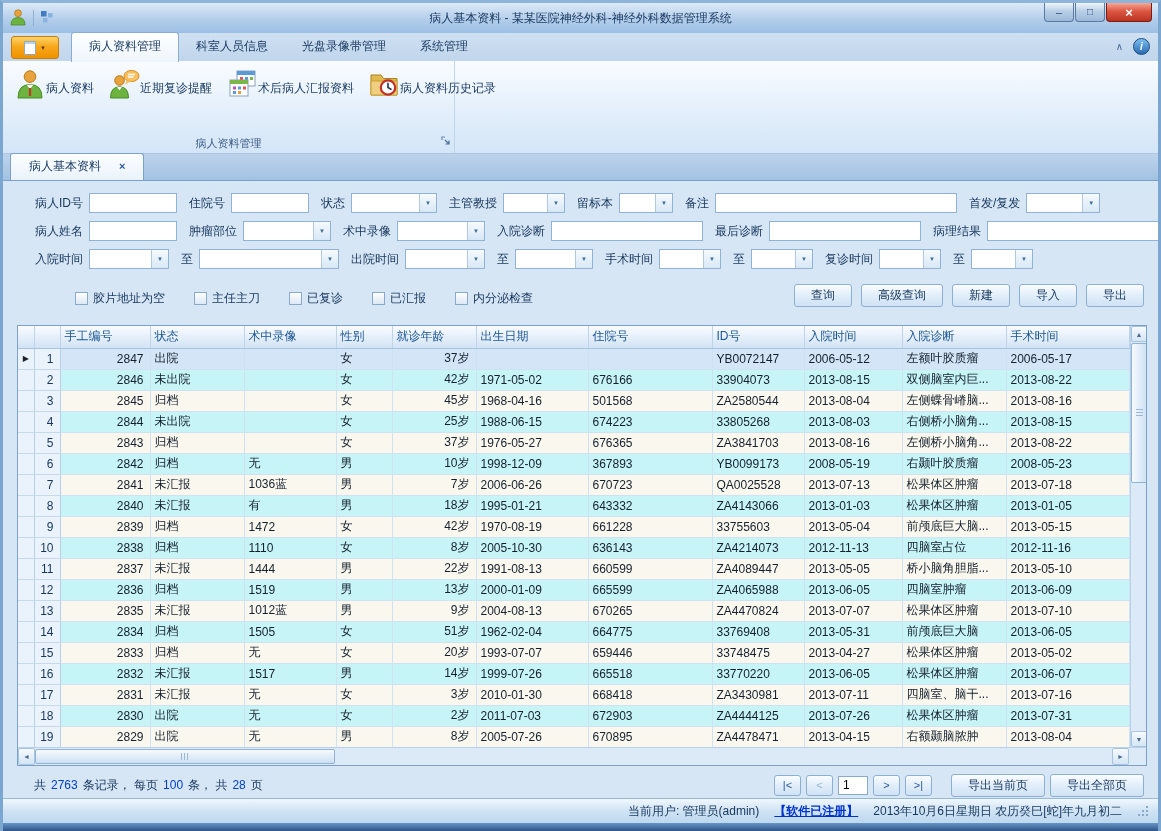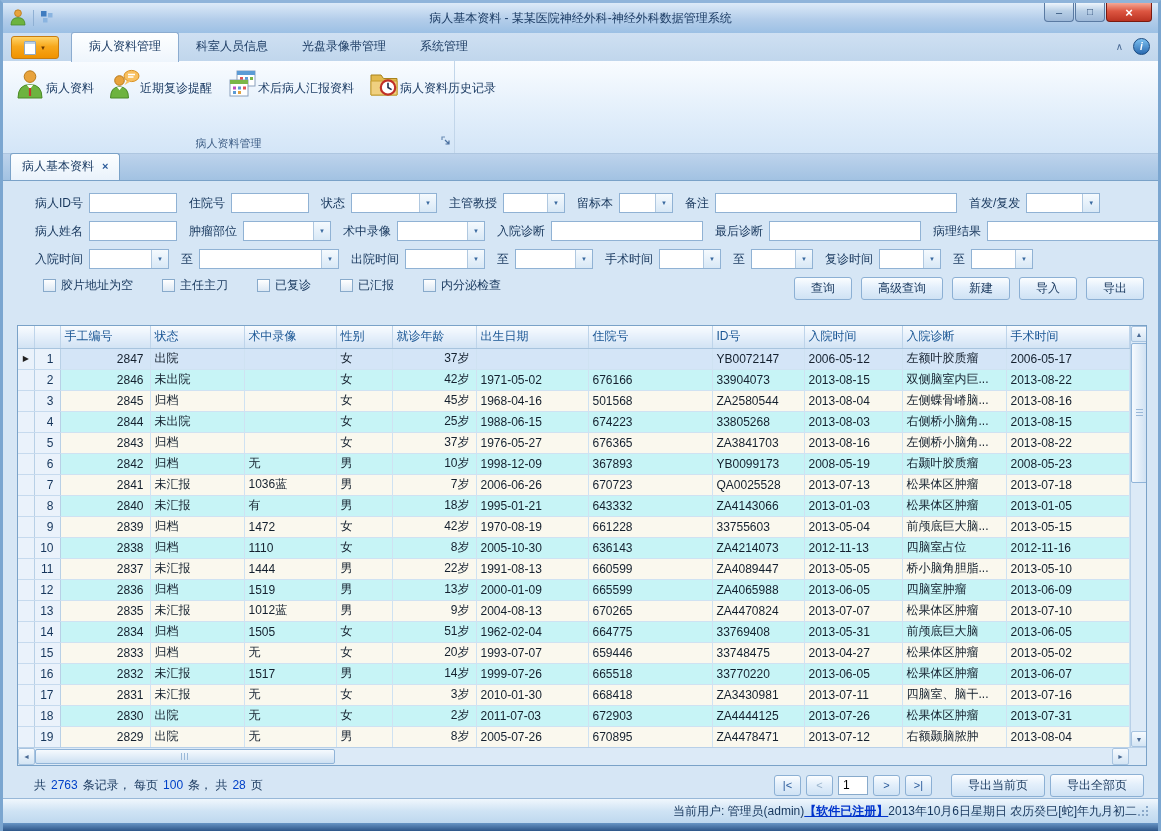--- a/index.html
+++ b/index.html
@@ -34,22 +34,22 @@
   
   .ribbon{height:92px;flex:none;background:linear-gradient(#f9fcff,#e3effb 55%,#d3e5f7);border-bottom:1px solid #aec6e0;display:flex}
   .rgroup{width:452px;box-sizing:border-box;display:flex;flex-direction:column;border-right:1px solid #c2d6ea;position:relative}
   .rbtns{flex:1;display:flex;align-items:flex-start;padding:3px 2px 0 4px}
   .rbtn{display:flex;align-items:center;padding:4px 7px 2px;border-radius:3px;color:#1c3c64;white-space:nowrap}
   .rbtn svg{margin-bottom:5px}
   .rgroup-label{height:18px;text-align:center;color:#3c5c84;font-size:11px;line-height:16px}
   .dlauncher{position:absolute;right:3px;bottom:4px}
   
   .doctabs{height:26px;flex:none;display:flex;align-items:flex-end;background:linear-gradient(#bdd3ec,#a2c2e2);padding-left:7px}
-  .dtab{display:flex;align-items:center;gap:8px;background:linear-gradient(#fcfeff,#e9f2fb);border:1px solid #7aa2c8;border-bottom:none;
-    border-radius:3px 3px 0 0;padding:4px 11px 5px;color:#1c3c64}
+  .dtab{display:flex;align-items:center;gap:18px;background:linear-gradient(#fcfeff,#e9f2fb);border:1px solid #7aa2c8;border-bottom:none;
+    border-radius:3px 3px 0 0;padding:4px 18px 5px;color:#1c3c64}
   .dtab .x{color:#2a5a9a;font-weight:bold;font-size:11px;line-height:1}
   
   .content{flex:1;background:#d6e6f5;border-top:1px solid #7aa2c8;display:flex;flex-direction:column;overflow:hidden}
   .fpanel{height:144px;flex:none;box-sizing:border-box;padding-top:9px}
   .frow{display:flex;align-items:center;height:26px;margin-bottom:2px;padding-left:32px}
   .ffield{display:flex;align-items:center;margin-right:12px}
   .flabel{margin-right:6px;color:#16365c;white-space:nowrap}
   .ctl{box-sizing:border-box;height:20px;background:#fff;border:1px solid #90b2d4;display:flex;align-items:stretch}
   .ctl input{border:none;outline:none;flex:1;min-width:0;padding:0 2px;font:inherit;background:transparent}
   .ctl .arrow{width:16px;flex:none;background:linear-gradient(#f5fafe,#d8e8f6);border-left:1px solid #b0c8e0;color:#3a6aa0;
@@ -68,21 +68,21 @@
   #frow1 .ffield:nth-child(5) .ctl{width:152px}
   #frow1 .ffield:nth-child(6) .ctl{width:178px}
   #frow2 .ffield:nth-child(1) .ctl{width:80px}
   #frow2 .ffield:nth-child(2) .ctl{width:140px}
   #frow2 .ffield:nth-child(3) .ctl{width:80px}
   #frow2 .ffield:nth-child(4) .ctl{width:78px}
   #frow2 .ffield:nth-child(5) .ctl{width:62px}
   #frow2 .ffield:nth-child(6) .ctl{width:62px}
   #frow2 .ffield:nth-child(7) .ctl{width:62px}
   #frow2 .ffield:nth-child(8) .ctl{width:62px}
-  .cbrow{display:flex;align-items:flex-start;height:30px;margin-top:5px;padding:0 14px 0 40px}
+  .cbrow{display:flex;align-items:flex-end;height:30px;margin-top:5px;padding:0 14px 0 72px}
   .cbitem{display:flex;align-items:center;margin-right:29px;color:#16365c;white-space:nowrap}
   .cbbox{width:13px;height:13px;box-sizing:border-box;border:1px solid #88aacb;background:linear-gradient(#fff,#dce8f4);margin-right:5px}
   .actions{margin-left:auto;display:flex;gap:9px}
   .btn{height:23px;box-sizing:border-box;padding:0 16px;background:linear-gradient(#fbfdff,#e3effb 45%,#cfe2f4);
     border:1px solid #8cb0d4;border-radius:3px;color:#16365c;display:flex;align-items:center;justify-content:center;white-space:nowrap}
   
   .gridouter{width:1128px;margin-left:14px;flex:none;border:1px solid #7aa2c8;background:#fff;box-sizing:content-box}
   .gridwrap{display:flex;height:421px;overflow:hidden}
   table.grid{border-collapse:collapse;table-layout:fixed;width:1111px;flex:none}
   .grid th{height:22px;box-sizing:border-box;background:linear-gradient(#f9fcff,#e5effa 50%,#d2e3f4);
@@ -117,21 +117,21 @@
   .pnum{color:#0040c8}
   .pcontrols{margin-left:auto;display:flex;align-items:center;gap:5px}
   .navbtn{width:27px;height:21px;padding:0;font-size:11px;color:#2a5a9a}
   .navbtn.disabled{color:#9ab4cc}
   .pageinput{width:30px;height:19px;box-sizing:border-box;border:1px solid #88aacb;padding:0 4px;font:inherit;outline:none}
   .exp1{margin-left:14px}
   
   .statusbar{height:24px;flex:none;display:flex;align-items:center;background:linear-gradient(#f0f7fd,#cfe3f4 50%,#bed8ee);
     border-top:1px solid #98b8d8;color:#16365c;padding:0 8px}
   .sleft{padding-left:4px}
-  .sright{margin-left:auto;display:flex;align-items:center;}
+  .sright{margin-left:auto;display:flex;align-items:center;gap:15px}
   .reglink{color:#0033cc;text-decoration:underline;font-weight:bold}
   .grip{width:13px;height:13px;position:relative}
   .grip::after{content:"";position:absolute;right:2px;bottom:2px;width:2px;height:2px;background:#8aa8c8;
     box-shadow:-4px 0 #8aa8c8,-8px 0 #8aa8c8,0 -4px #8aa8c8,-4px -4px #8aa8c8,0 -8px #8aa8c8}
   .bottom-edge{height:8px;flex:none;background:linear-gradient(#6795c5,#2e5688)}
 </style>
 </head>
 <body>
 
 <div class="window">
@@ -745,21 +745,21 @@
                 <td class="ind"></td>
                 <td class="rowhead">19</td>
                 <td class="data num">2829</td>
                 <td class="data">出院</td>
                 <td class="data">无</td>
                 <td class="data">男</td>
                 <td class="data num">8岁</td>
                 <td class="data">2005-07-26</td>
                 <td class="data">670895</td>
                 <td class="data">ZA4478471</td>
-                <td class="data">2013-07-12</td>
+                <td class="data">2013-04-15</td>
                 <td class="data">右额颞脑脓肿</td>
                 <td class="data">2013-08-04</td>
               </tr>
             </tbody>
         </table>
         <div class="vscroll">
           <div class="sbtn">▲</div>
           <div class="vthumb"></div>
           <div style="flex:1"></div>
           <div class="sbtn">▼</div>

